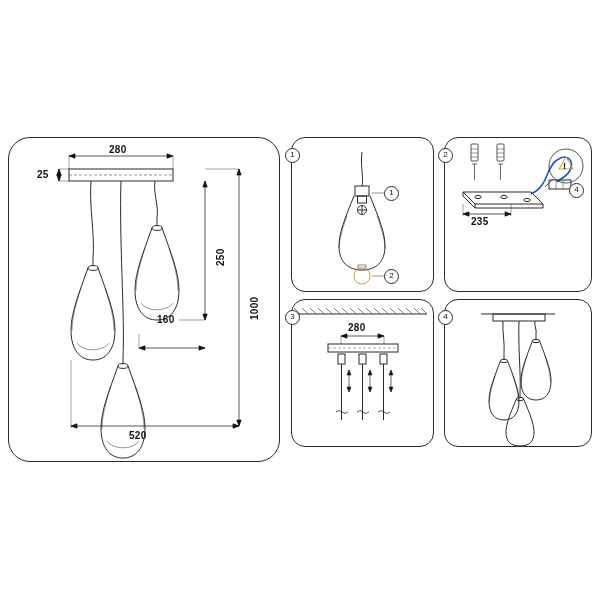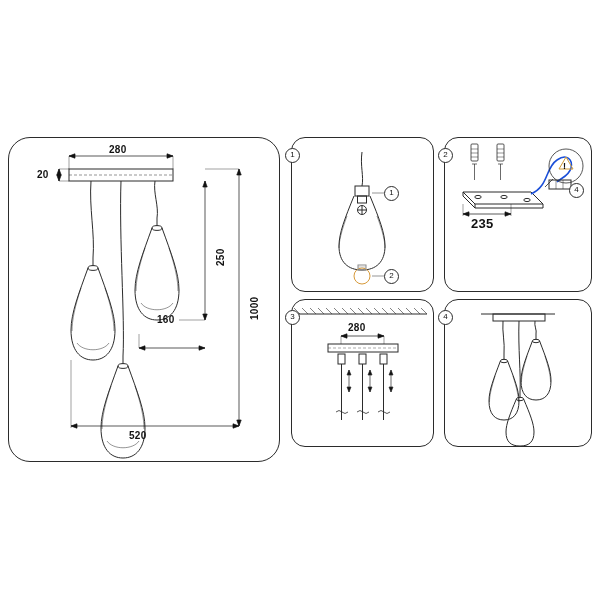--- a/index.html
+++ b/index.html
@@ -81,21 +81,21 @@
   }
   .dim-label {
     position: absolute;
     font-size: 10px;
     font-weight: bold;
     letter-spacing: 0.3px;
     color: #111;
     white-space: nowrap;
   }
   .dim-label.small {
-    font-size: 13px;
+    font-size: 10px;
   }
   .dim-label.vert {
     transform: rotate(-90deg);
     transform-origin: left top;
   }
 </style>
 </head>
 <body>
 
 <div class="sheet">
@@ -170,21 +170,21 @@
         <line x1="196" y1="31" x2="230" y2="31" stroke-width="0.4"></line>
 
         <line x1="62" y1="288" x2="230" y2="288"></line>
         <path d="M62 288 l6 -2.2 v4.4 z"></path>
         <path d="M230 288 l-6 -2.2 v4.4 z"></path>
         <line x1="62" y1="222" x2="62" y2="290" stroke-width="0.4"></line>
       </g>
     </svg>
 
     <div class="dim-label" style="left:100px; top:6px;">280</div>
-    <div class="dim-label" style="left:28px; top:31px;">20</div>
+    <div class="dim-label" style="left:28px; top:31px;">25</div>
     <div class="dim-label vert" style="left:206px; top:128px;">250</div>
     <div class="dim-label" style="left:148px; top:176px;">160</div>
     <div class="dim-label vert" style="left:240px; top:182px;">1000</div>
     <div class="dim-label" style="left:120px; top:292px;">520</div>
   </div>
 
   <div class="panel" id="panel-step1">
     <svg class="svg-layer" width="141" height="153" viewBox="0 0 141 153">
       <g fill="none" stroke="#2b2b2b" stroke-width="1">
 

